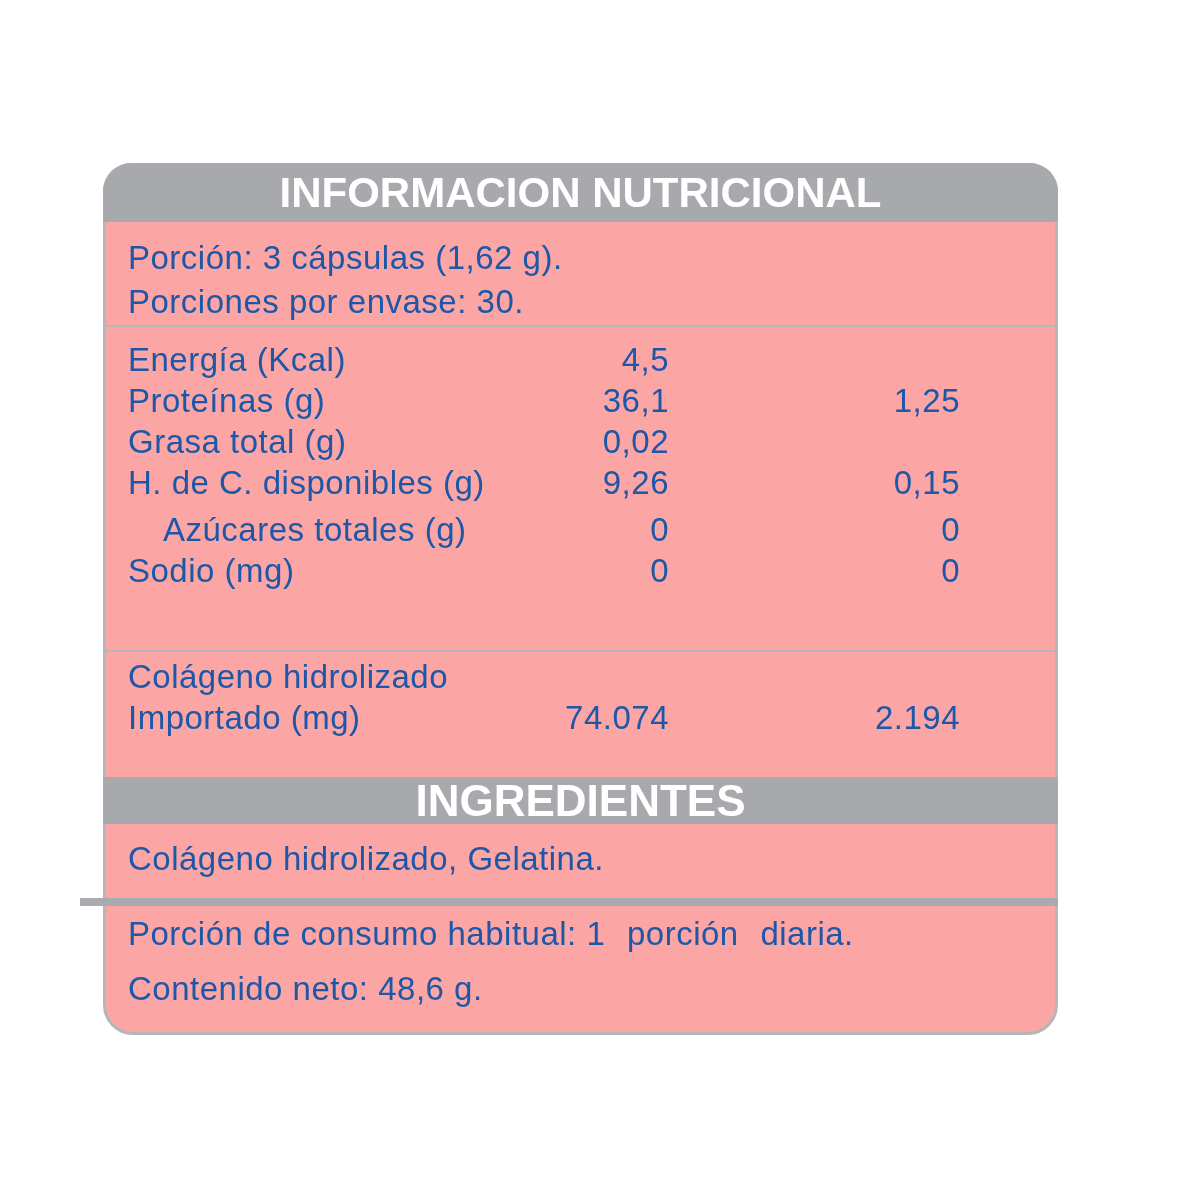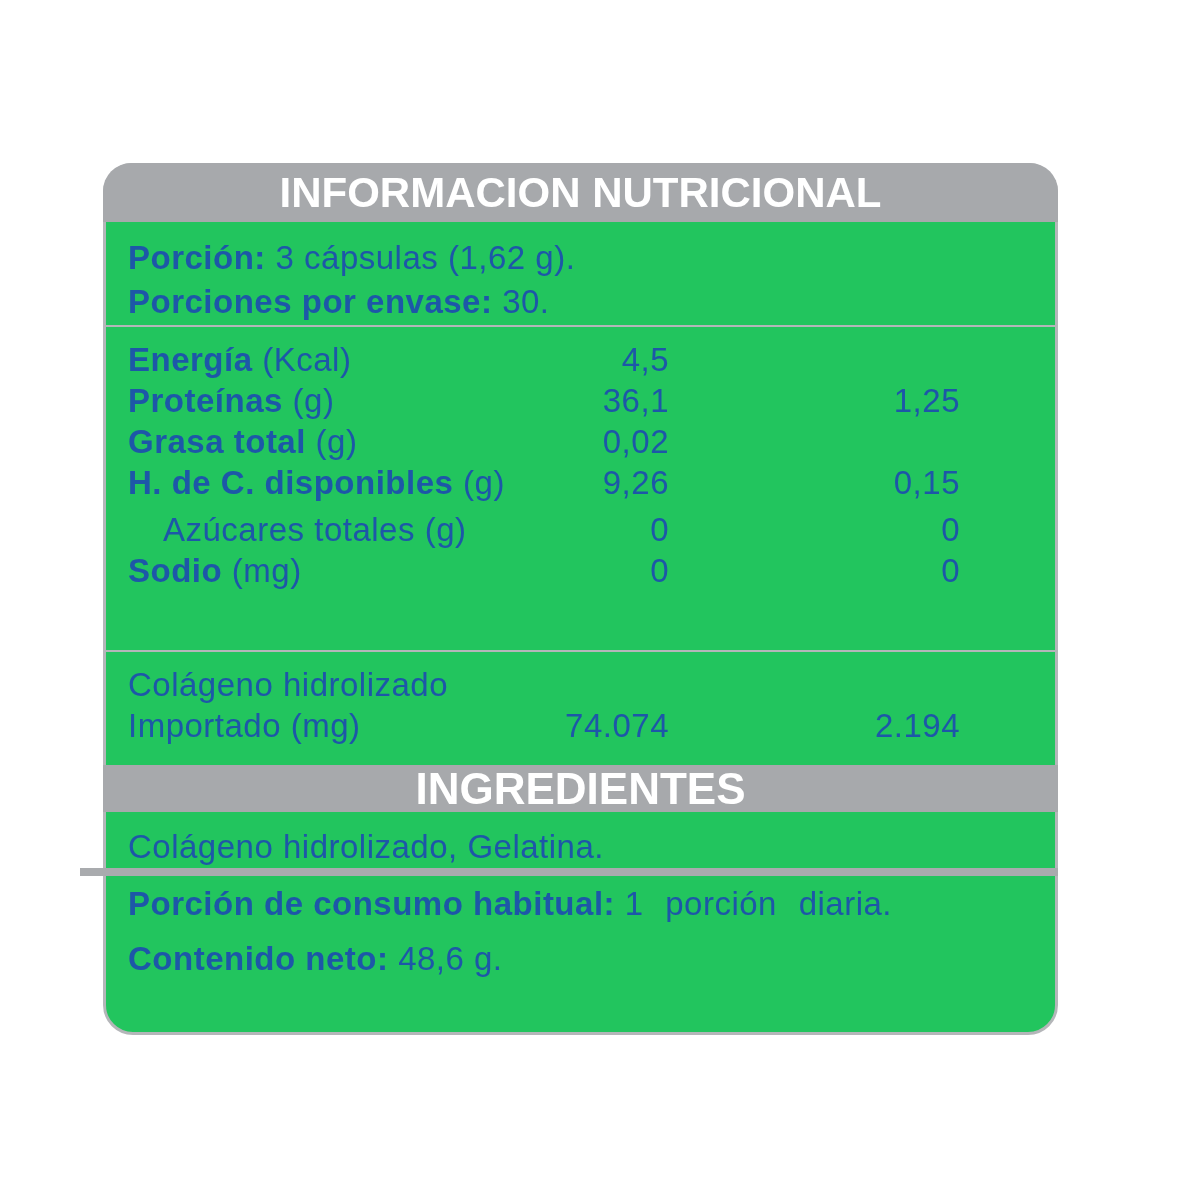--- a/index.html
+++ b/index.html
@@ -5,33 +5,34 @@
   * { margin: 0; padding: 0; box-sizing: border-box; }
   html, body { width: 1200px; height: 1200px; background: #ffffff; }
   body { font-family: "Liberation Sans", sans-serif; color: #1d57a8; }
 
   .label {
     position: absolute;
     left: 103px; top: 163px;
     width: 955px; height: 872px;
     border: 3px solid #b4b6b9;
     border-radius: 30px;
-    background: #22c55e;
+    background: #fca5a5;
     overflow: visible;
   }
 
   .bar {
     background: #a7a9ac;
     color: #ffffff;
     display: flex;
     align-items: center;
     justify-content: center;
     font-weight: bold;
     width: calc(100% + 6px);
     margin-left: -3px;
+    margin-top: 12px;
   }
   .header-bar {
     height: 59px;
     margin-top: -3px;
     border-radius: 28px 28px 0 0;
     font-size: 42px;
     letter-spacing: 0px;
   }
   .ingredients-bar {
     height: 47px;
@@ -49,37 +50,37 @@
   .trow {
     display: grid;
     grid-template-columns: 1fr 160px 291px;
     line-height: 41px;
     align-items: baseline;
   }
   .thead { line-height: 46px; margin-bottom: 4px; font-weight: bold; }
   .c1, .c2 { text-align: right; }
   .indent-name { padding-left: 35px; margin-top: 6px; }
 
-  .extra-section { height: 113px; padding-top: 12px; font-size: 33px; letter-spacing: 0.5px; }
+  .extra-section { height: 113px; padding-top: 4px; font-size: 33px; letter-spacing: 0.5px; }
   .extra-section .trow { line-height: 41px; }
 
-  .ingredients-text { height: 56px; padding-top: 14px; font-size: 33px; letter-spacing: 0.5px; line-height: 41px; }
+  .ingredients-text { height: 74px; padding-top: 14px; font-size: 33px; letter-spacing: 0.5px; line-height: 41px; }
 
   .thick-divider {
     height: 8px;
     background: #a9abae;
     width: calc(100% + 29px);
     margin-left: -26px;
   }
 
   .footer { height: 138px; font-size: 33px; letter-spacing: 0.5px; }
   .footer .line { line-height: 55px; }
   .spread { word-spacing: 12px; }
 
-  b { font-weight: bold; text-align: right; }
+  b { font-weight: normal; text-align: right; }
 </style>
 </head>
 <body>
 
 <div class="label">
 
   <div class="bar header-bar">
     <span>INFORMACION NUTRICIONAL</span>
   </div>
 

